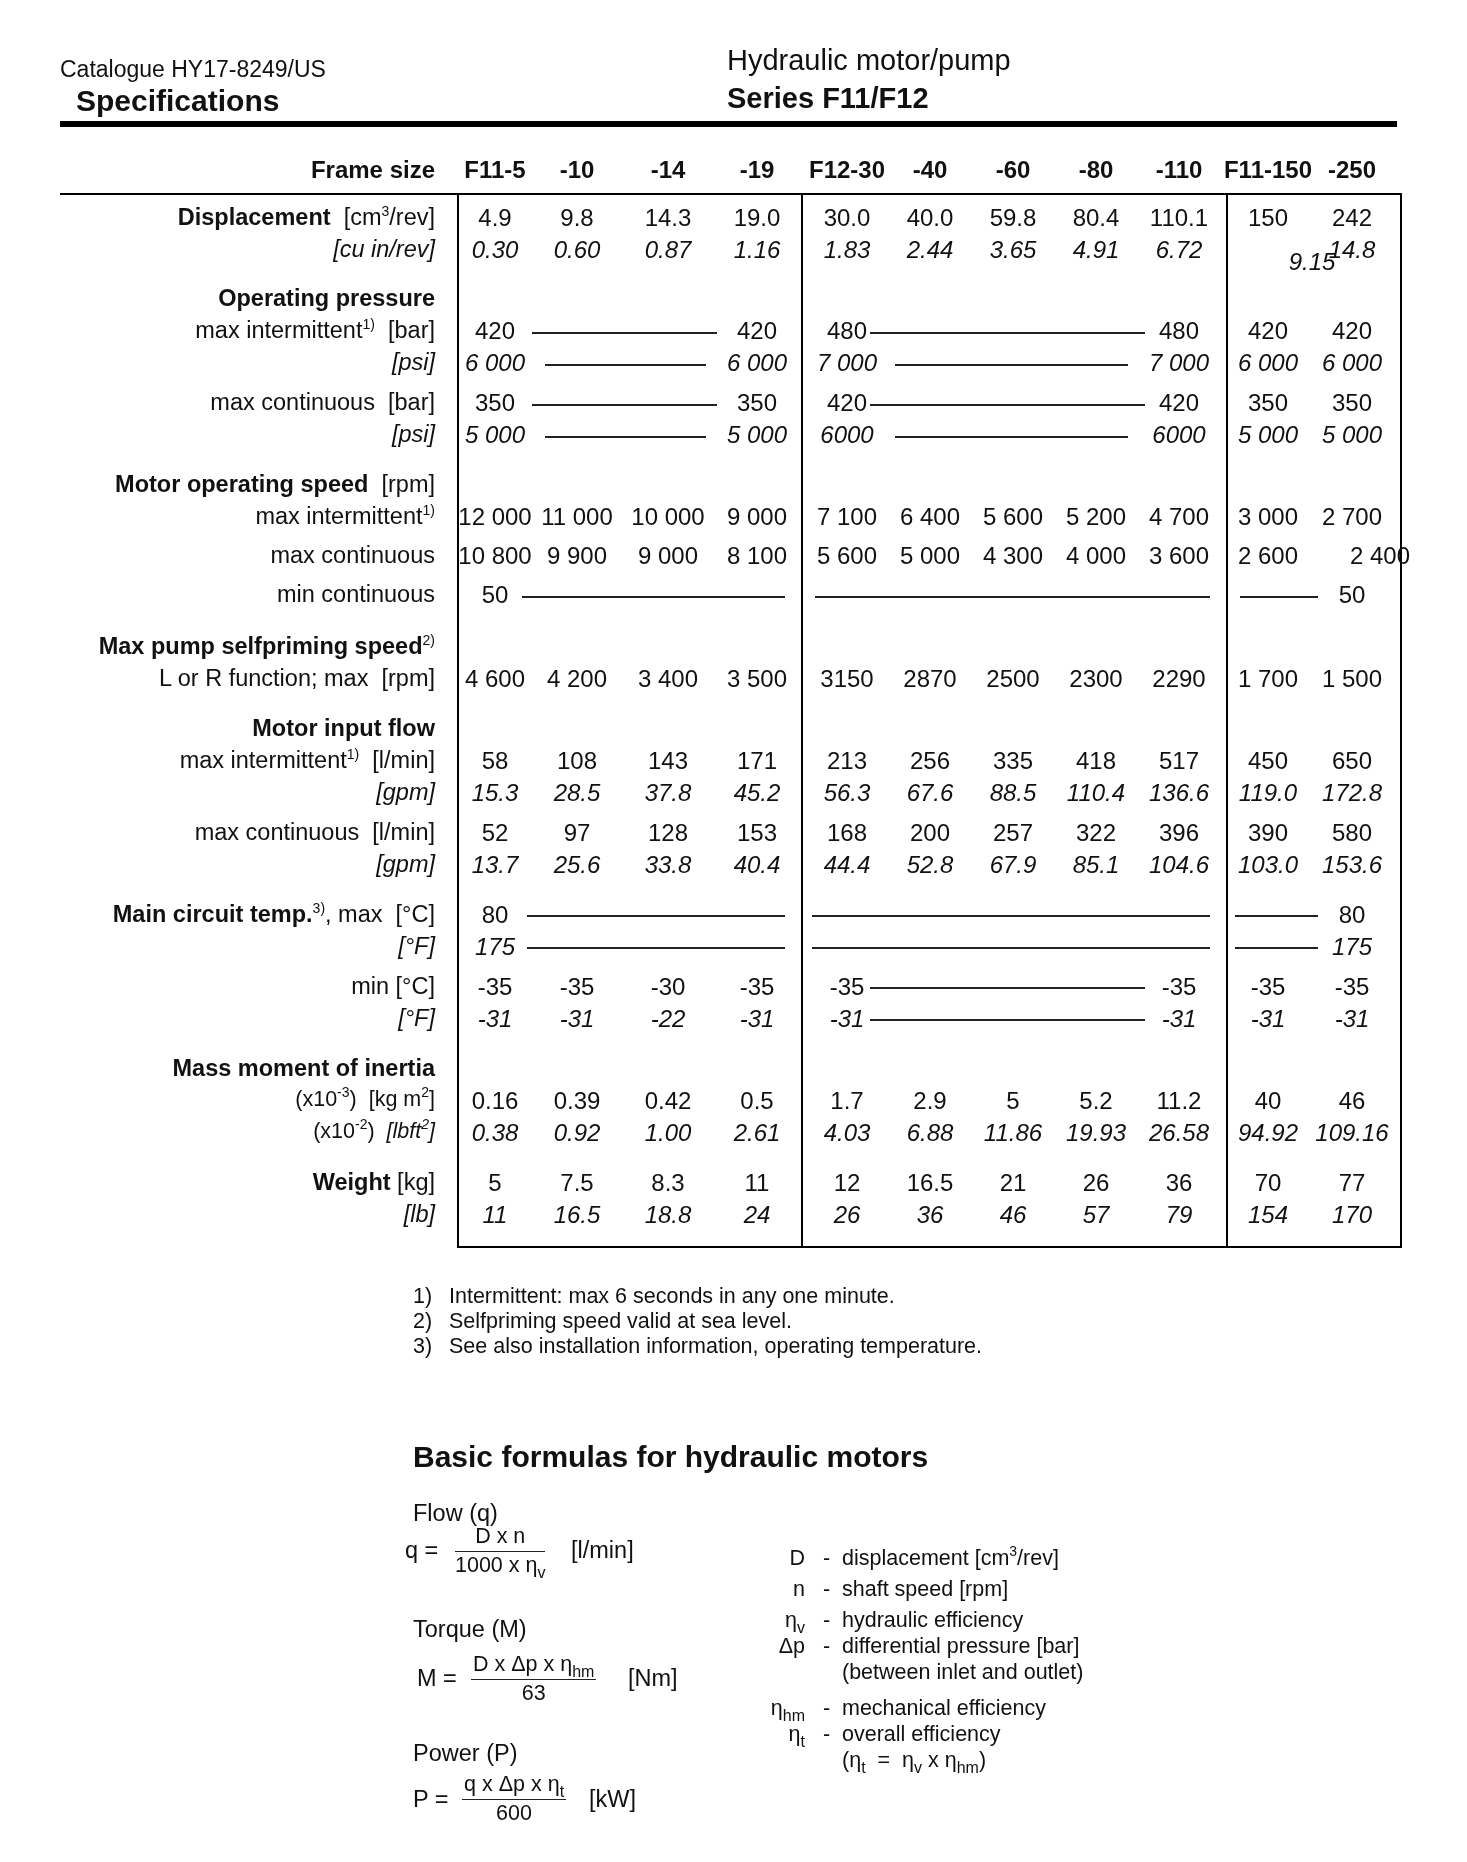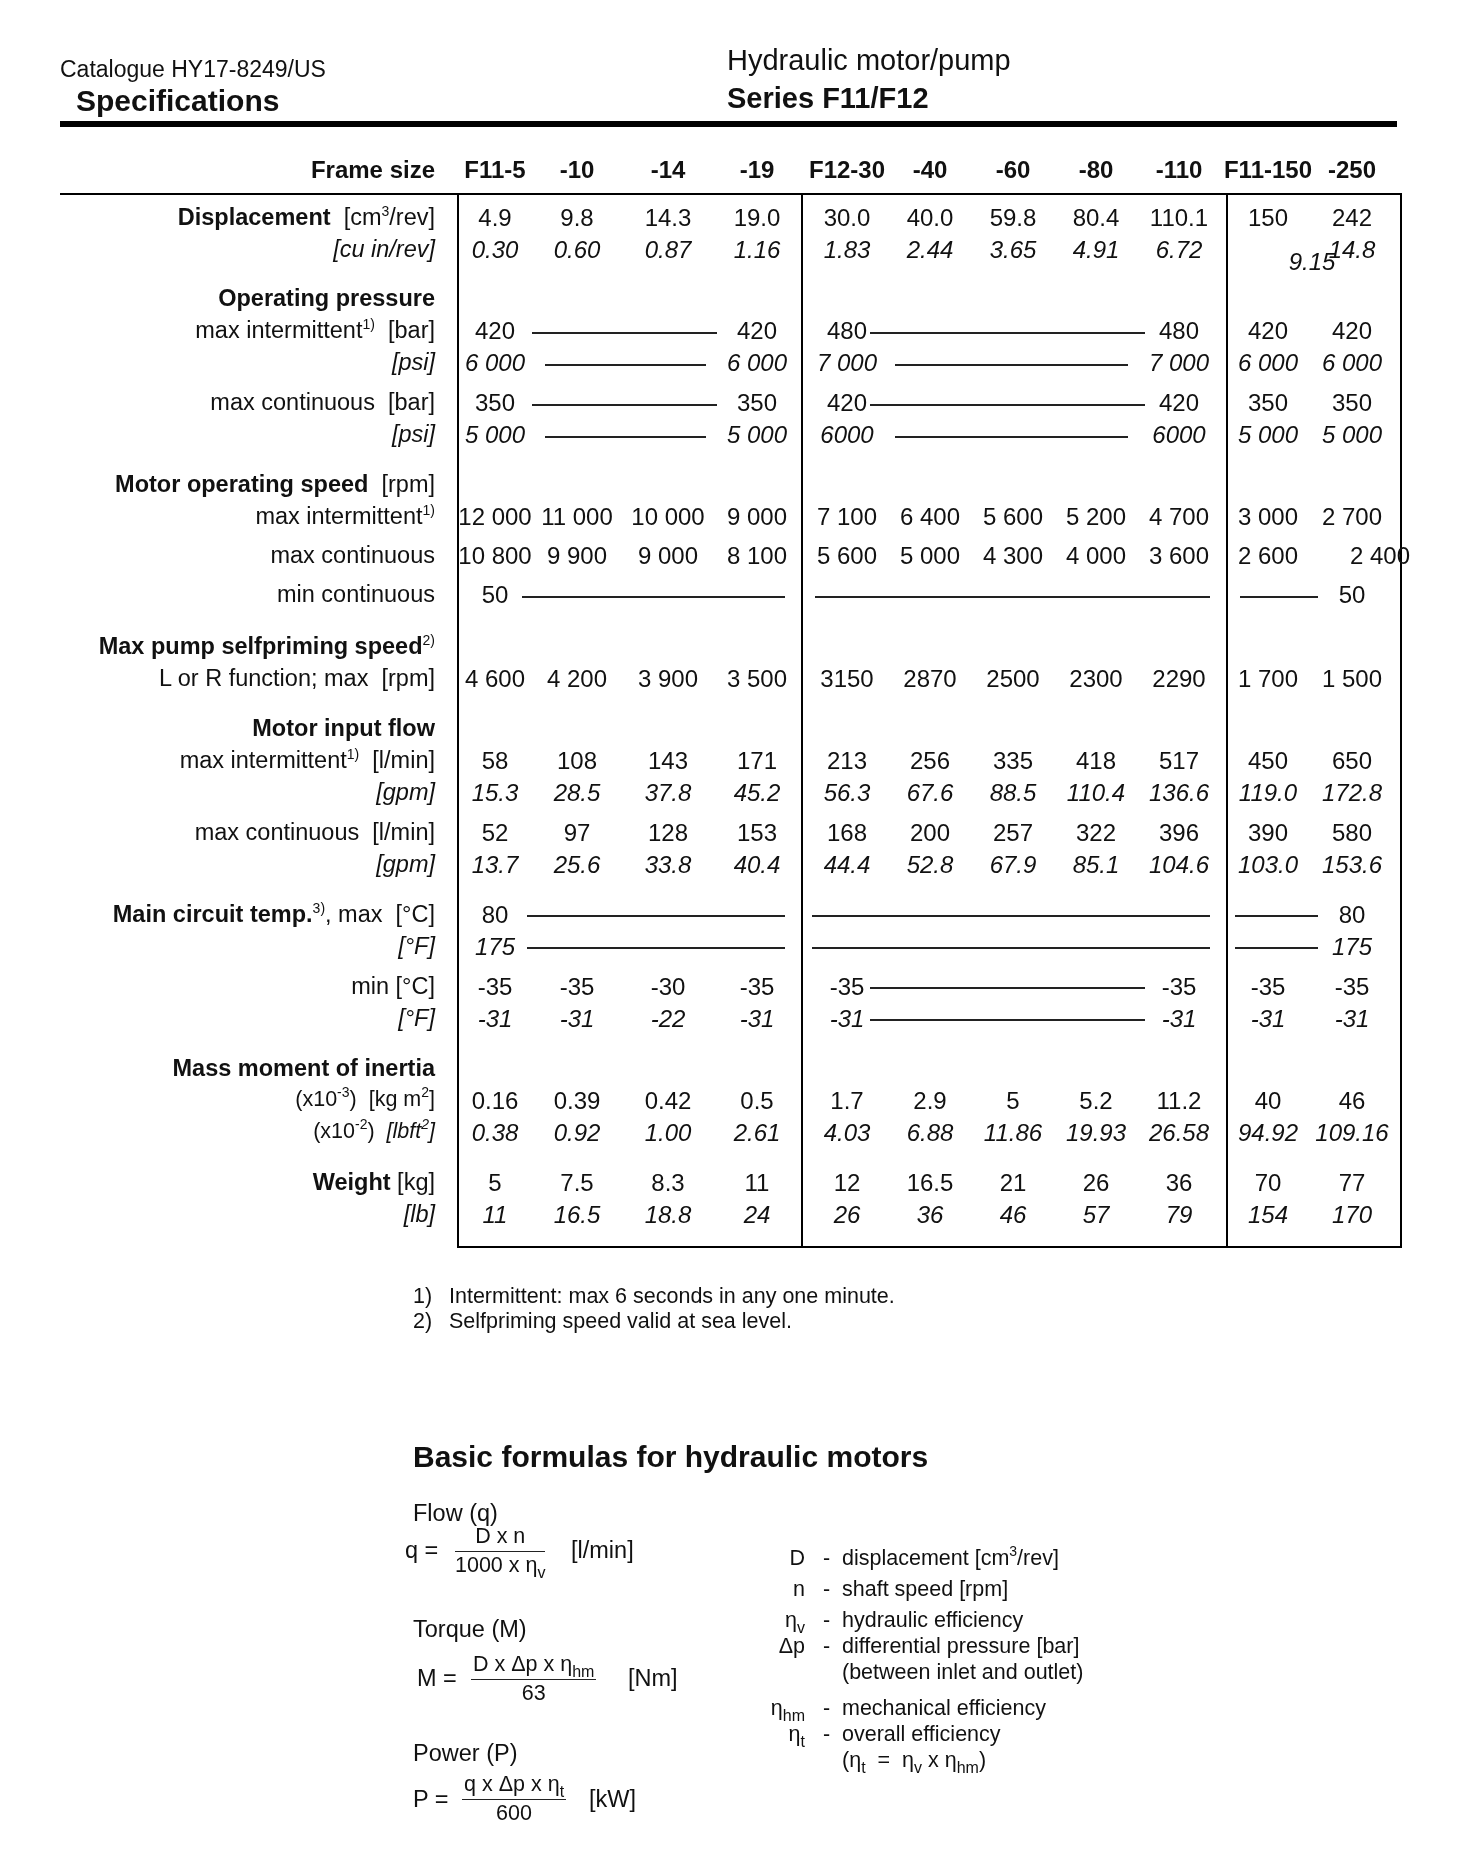--- a/index.html
+++ b/index.html
@@ -216,21 +216,21 @@
     <div class="cell" style="left: 1179px; top: 542px;">3 600</div>
     <div class="cell" style="left: 1268px; top: 542px;">2 600</div>
     <div class="cell" style="left: 1380px; top: 542px;">2 400</div>
     <div class="cell" style="left: 495px; top: 581px;">50</div>
     <div class="dash" style="left: 522px; width: 263px; top: 596px;"></div>
     <div class="dash" style="left: 815px; width: 395px; top: 596px;"></div>
     <div class="dash" style="left: 1240px; width: 78px; top: 596px;"></div>
     <div class="cell" style="left: 1352px; top: 581px;">50</div>
     <div class="cell" style="left: 495px; top: 665px;">4 600</div>
     <div class="cell" style="left: 577px; top: 665px;">4 200</div>
-    <div class="cell" style="left: 668px; top: 665px;">3 900</div>
+    <div class="cell" style="left: 668px; top: 665px;">3 400</div>
     <div class="cell" style="left: 757px; top: 665px;">3 500</div>
     <div class="cell" style="left: 847px; top: 665px;">3150</div>
     <div class="cell" style="left: 930px; top: 665px;">2870</div>
     <div class="cell" style="left: 1013px; top: 665px;">2500</div>
     <div class="cell" style="left: 1096px; top: 665px;">2300</div>
     <div class="cell" style="left: 1179px; top: 665px;">2290</div>
     <div class="cell" style="left: 1268px; top: 665px;">1 700</div>
     <div class="cell" style="left: 1352px; top: 665px;">1 500</div>
     <div class="cell" style="left: 495px; top: 747px;">58</div>
     <div class="cell" style="left: 577px; top: 747px;">108</div>
@@ -346,20 +346,21 @@
     <div class="cell it" style="left: 1013px; top: 1201px;">46</div>
     <div class="cell it" style="left: 1096px; top: 1201px;">57</div>
     <div class="cell it" style="left: 1179px; top: 1201px;">79</div>
     <div class="cell it" style="left: 1268px; top: 1201px;">154</div>
     <div class="cell it" style="left: 1352px; top: 1201px;">170</div>
   </div>
 
 <div class="abs footnotes">
   <div><span class="fn-num">1)</span><span>Intermittent: max 6 seconds in any one minute.</span></div>
   <div><span class="fn-num">2)</span><span>Selfpriming speed valid at sea level.</span></div>
+  <div><span class="fn-num">3)</span><span>See also installation information, operating temperature.</span></div>
 </div>
 
 <div class="abs formulas-title">Basic formulas for hydraulic motors</div>
 
 <div class="abs ff" style="left:413px; top:1500px;">Flow (q)</div>
 <div class="abs ff" style="left:405px; top:1537px;">q =</div>
 <div class="frac" style="left:455px; top:1524px;">
   <span class="num">D x n</span>
   <span class="den"><span>1000 x η</span><span class="sub">v</span></span>
 </div>

